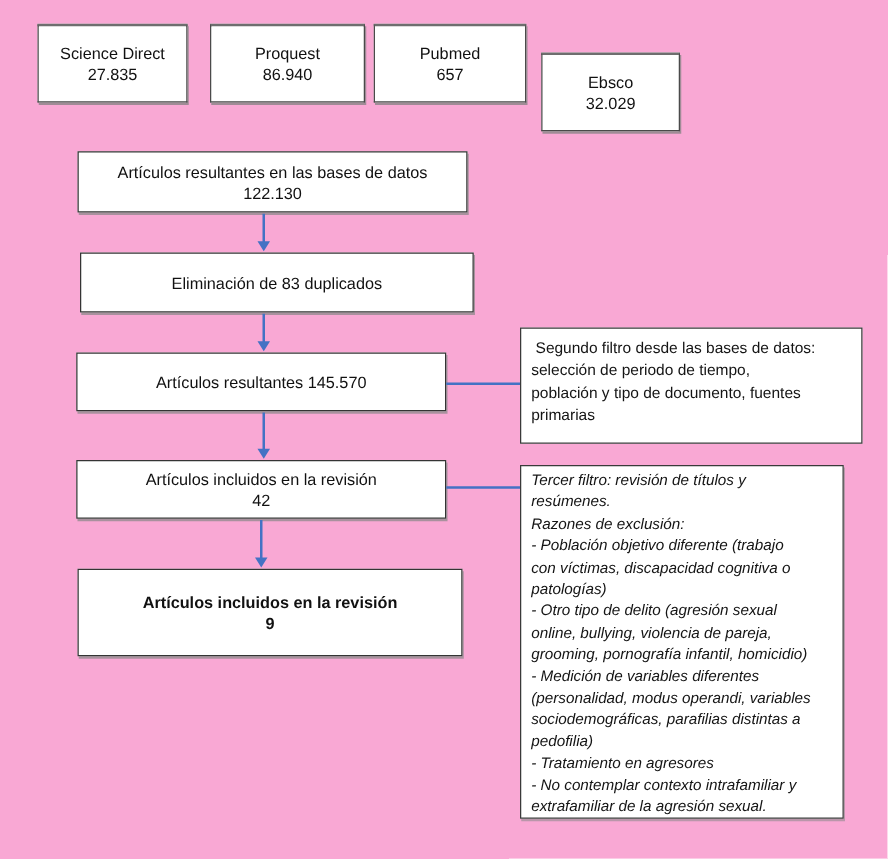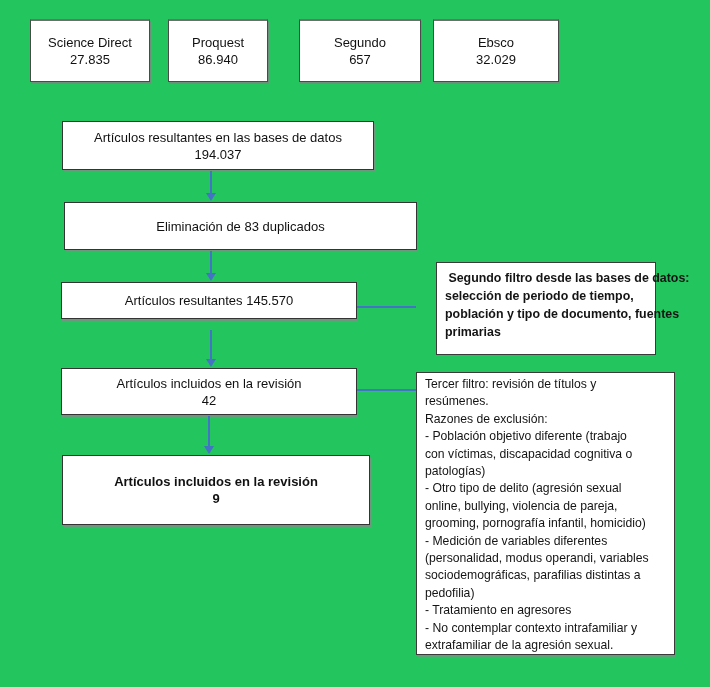--- a/index.html
+++ b/index.html
@@ -1,17 +1,17 @@
 <!DOCTYPE html>
 <html style="--arrow: #4472C4;"><head>
 <meta charset="utf-8">
 <style>
   html,body{margin:0;padding:0;background:#ffffff;}
   .canvas{
-    position:relative;width:710px;height:687px;background:#22c55e;overflow:hidden;
+    position:relative;width:710px;height:687px;background:#f9a8d4;overflow:hidden;
     font-family:"Liberation Sans",sans-serif;color:#111;
   }
   
   .dbbox{
     position:absolute;top:19px;height:63px;box-sizing:border-box;
     border:1px solid #4a4a4a;border-top:2px solid #6e6e6e;
     box-shadow:1px 2px 0 rgba(130,130,130,.75);
     display:flex;flex-direction:column;align-items:center;justify-content:center;
     font-size:13px;line-height:17px;text-align:center;background:#fff;
   }
@@ -25,21 +25,21 @@
   }
   .fbox.bold{font-weight:bold;}
   
   .sidebox{
     position:absolute;box-sizing:border-box;background:#fff;border:1px solid #3a3a3a;
   }
   .sidebox.thick{border-width:1.5px;box-shadow:1px 2px 0 rgba(135,135,135,.55);}
   .sidetext{
     white-space:pre;font-size:12.4px;line-height:18px;padding:6px 4px 0 8px;color:#141414;
   }
-  .sidebox.thick .sidetext{font-size:12.2px;line-height:17.4px;padding:3px 2px 0 8px;}
+  .sidebox.thick .sidetext{font-size:12.2px;line-height:17.4px;padding:3px 2px 0 8px;font-style:italic;}
   
   .varrow{position:absolute;width:0;}
   .varrow::before{
     content:"";position:absolute;left:-1px;top:0;bottom:7px;width:2px;background:var(--arrow,#4472C4);
   }
   .varrow::after{
     content:"";position:absolute;left:-5px;bottom:0;width:0;height:0;
     border-left:5px solid transparent;border-right:5px solid transparent;
     border-top:8px solid var(--arrow,#4472C4);
   }
@@ -48,48 +48,48 @@
 </style>
 </head>
 <body>
 
 <div class="canvas">
 
   <div class="dbbox" style="left:30px;width:120px;">
     <div>Science Direct</div>
     <div>27.835</div>
   </div>
-  <div class="dbbox" style="left:168px;width:100px;">
+  <div class="dbbox" style="left:168px;width:124px;">
     <div>Proquest</div>
     <div>86.940</div>
   </div>
   <div class="dbbox" style="left:299px;width:122px;">
-    <div>Segundo</div>
+    <div>Pubmed</div>
     <div>657</div>
   </div>
-  <div class="dbbox" style="left:433px;width:126px;">
+  <div class="dbbox" style="left:433px;width:111px;margin-top:23px;">
     <div>Ebsco</div>
     <div>32.029</div>
   </div>
 
   <div class="fbox" style="left:62px;top:121px;width:312px;height:49px;">
     <div>Artículos resultantes en las bases de datos</div>
-    <div>194.037</div>
+    <div>122.130</div>
   </div>
 
   <div class="varrow" style="left:211px;top:171px;height:30px;"></div>
 
-  <div class="fbox" style="left:64px;top:202px;width:353px;height:48px;">
+  <div class="fbox" style="left:64px;top:202px;width:315px;height:48px;">
     <div>Eliminación de 83 duplicados</div>
     <div></div>
   </div>
 
   <div class="varrow" style="left:211px;top:251px;height:30px;"></div>
 
-  <div class="fbox" style="left:61px;top:282px;width:296px;height:37px;">
+  <div class="fbox" style="left:61px;top:282px;width:296px;height:47px;">
     <div>Artículos resultantes 145.570</div>
     <div></div>
   </div>
 
   <div class="varrow" style="left:211px;top:330px;height:37px;"></div>
 
   <div class="fbox" style="left:61px;top:368px;width:296px;height:47px;">
     <div>Artículos incluidos en la revisión</div>
     <div>42</div>
   </div>
@@ -97,21 +97,21 @@
   <div class="varrow" style="left:209px;top:416px;height:38px;"></div>
 
   <div class="fbox bold" style="left:62px;top:455px;width:308px;height:70px;">
     <div>Artículos incluidos en la revisión</div>
     <div>9</div>
   </div>
 
   <div class="hconn" style="left:357px;top:306px;width:59px;"></div>
   <div class="hconn" style="left:357px;top:389px;width:59px;"></div>
 
-  <div class="sidebox" style="left:436px;top:262px;width:220px;height:93px;font-weight:bold;">
+  <div class="sidebox" style="left:416px;top:262px;width:274px;height:93px;">
     <div class="sidetext"> Segundo filtro desde las bases de datos:
 selección de periodo de tiempo,
 población y tipo de documento, fuentes
 primarias</div>
   </div>
 
   <div class="sidebox thick" style="left:416px;top:372px;width:259px;height:283px;">
     <div class="sidetext">Tercer filtro: revisión de títulos y
 resúmenes.
 Razones de exclusión:

